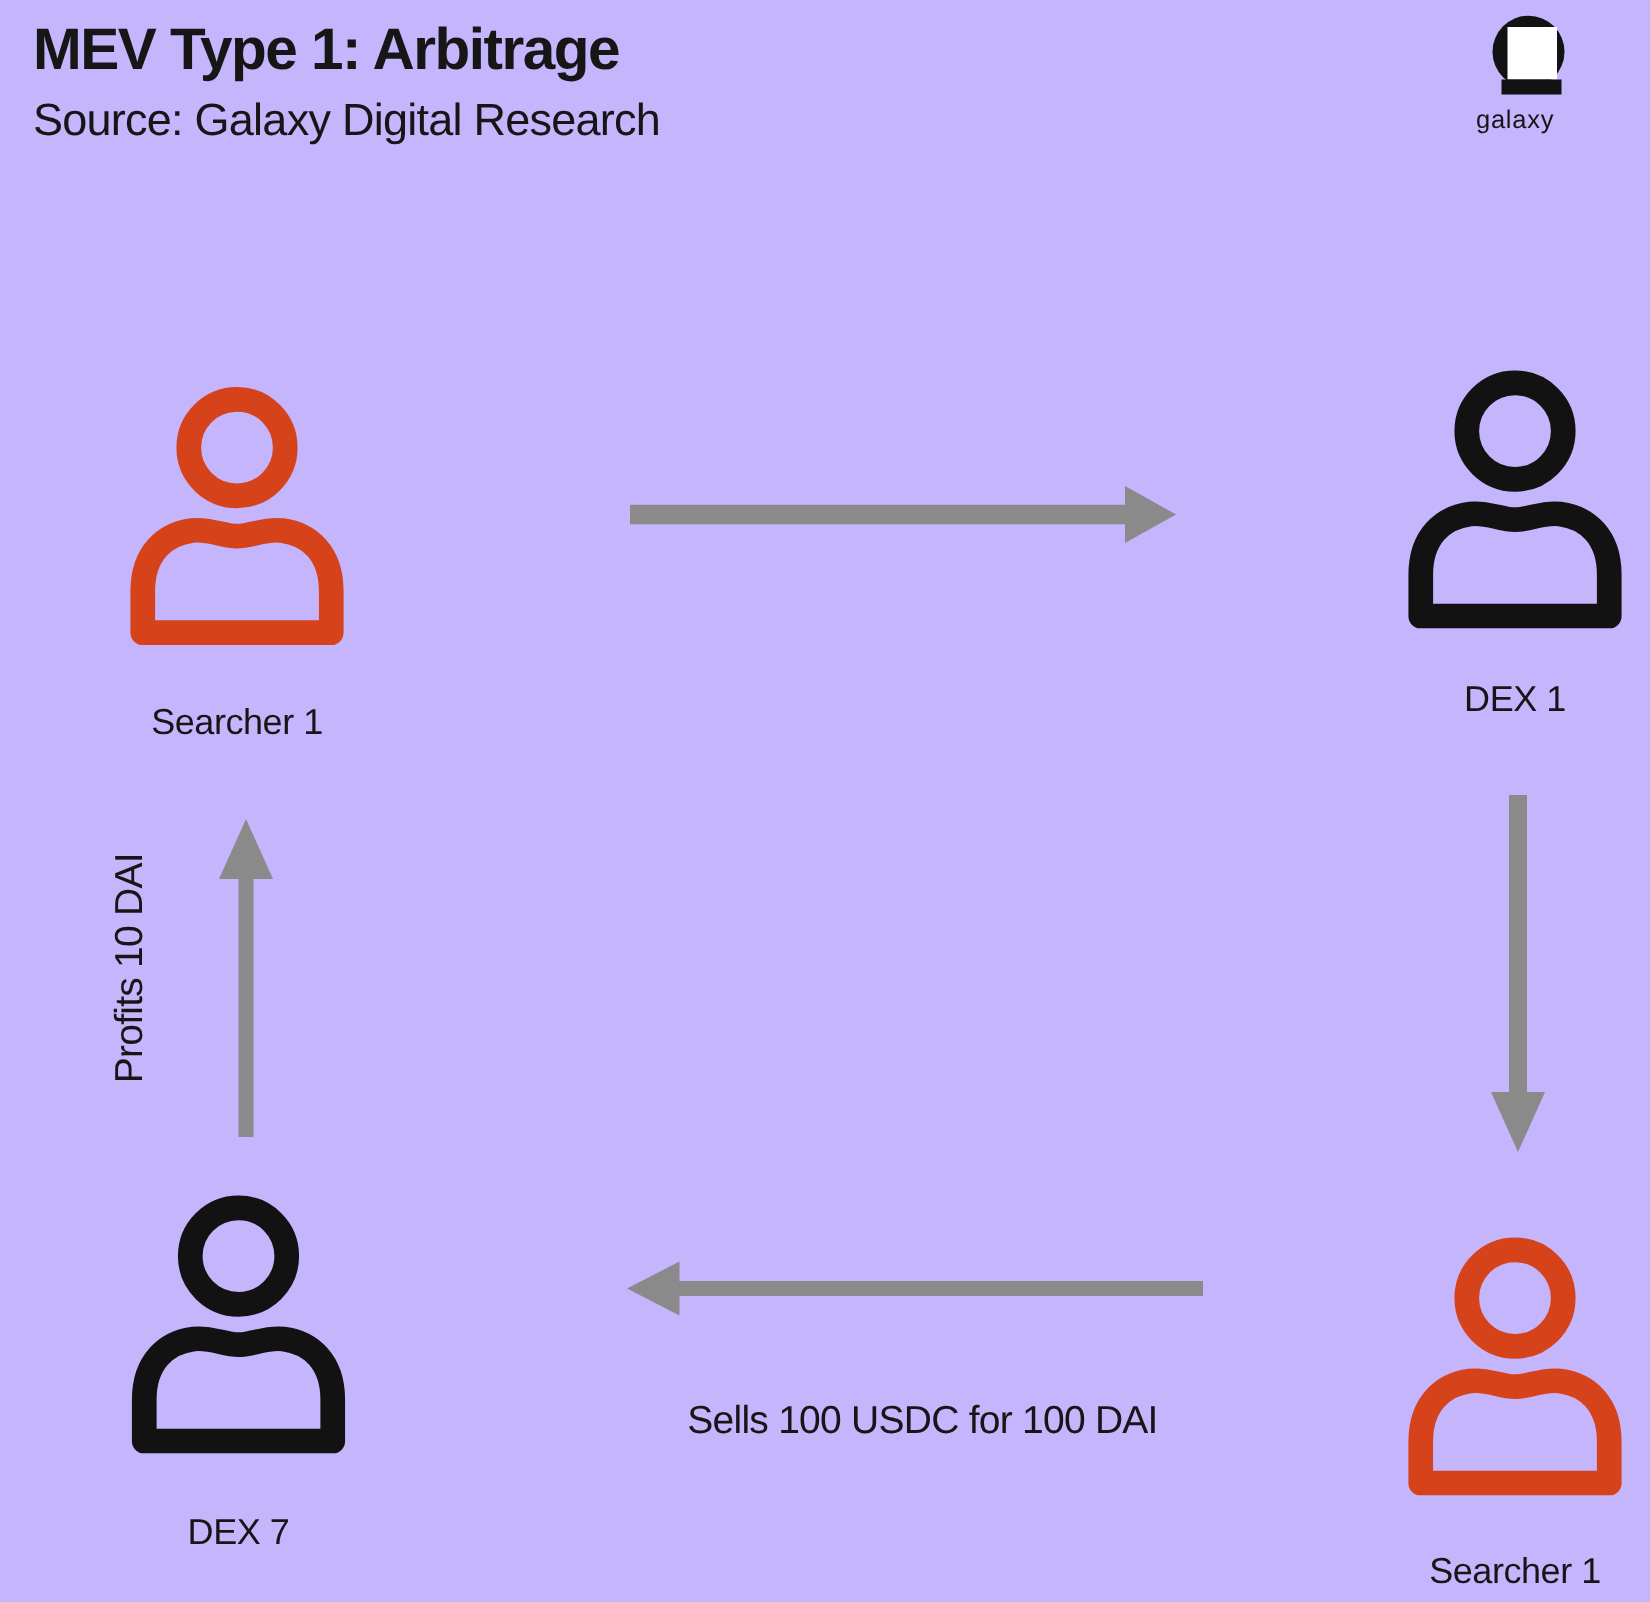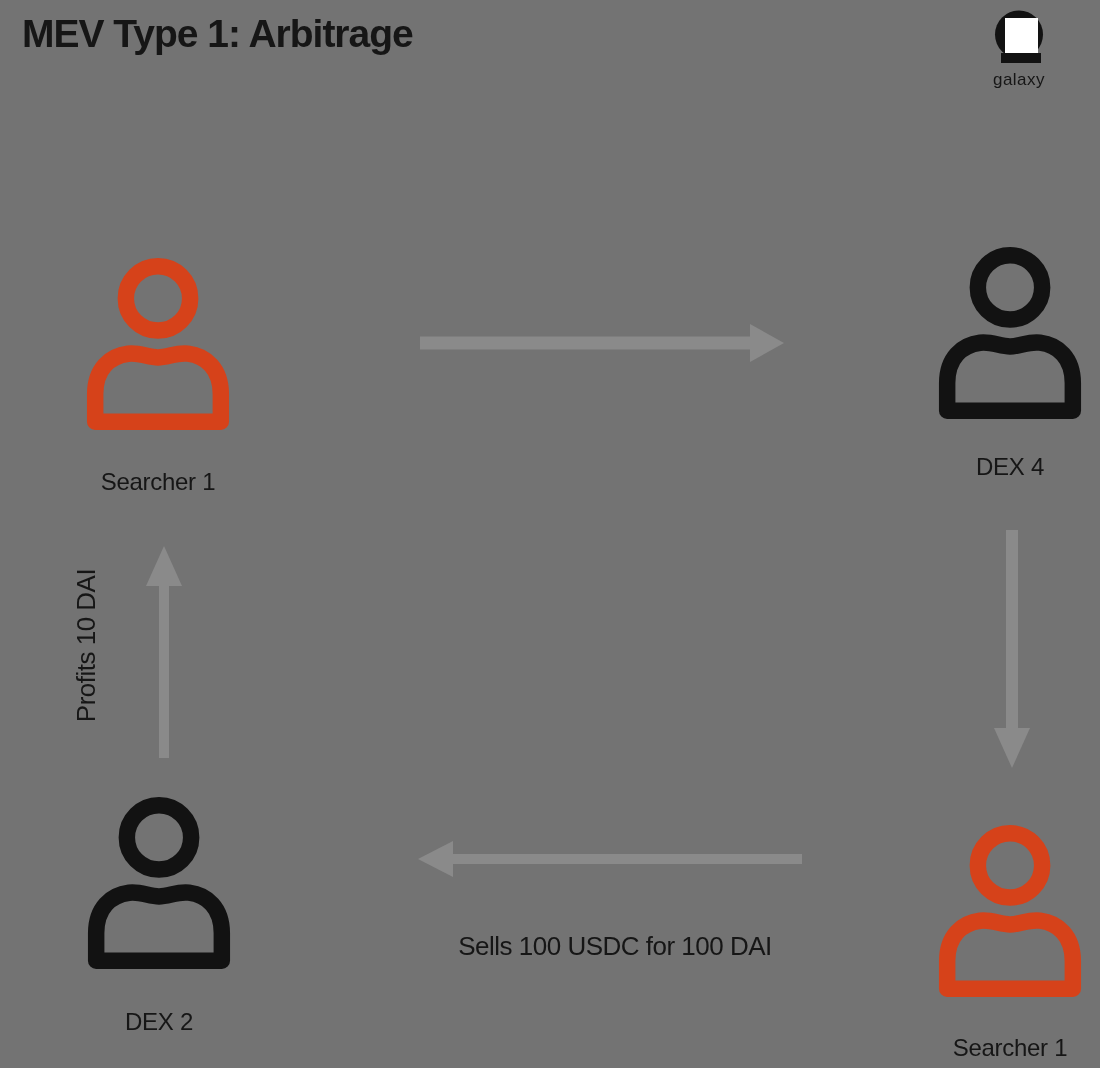--- a/index.html
+++ b/index.html
@@ -1,20 +1,20 @@
 <!DOCTYPE html>
 <html><head>
 <meta charset="utf-8">
 <style>
   html, body { margin: 0; padding: 0; background: #ffffff; }
   .canvas {
     position: relative;
     width: 1100px;
     height: 1068px;
-    background: #737373;
+    background: #c4b5fd;
     font-family: "Liberation Sans", sans-serif;
     color: #1a1a1a;
     overflow: hidden;
   }
   .title {
     position: absolute;
     left: 22px; top: 12px;
     font-size: 39px;
     font-weight: 600;
     letter-spacing: -1px;
@@ -25,21 +25,21 @@
     left: 22px; top: 64px;
     font-size: 30px;
     font-weight: 500;
     letter-spacing: -0.5px;
     color: #161616;
   }
   .logo-box { position: absolute; left: 991px; top: 10px; width: 56px; height: 80px; }
   .logo-wordmark {
     position: absolute;
     left: 984px; top: 70px; width: 70px;
-    text-align: center;
+    text-align: left;
     font-size: 17px;
     letter-spacing: 0.5px;
     color: #161616;
   }
   .node { position: absolute; width: 150px; }
   .node-label {
     position: absolute;
     width: 150px;
     text-align: center;
     font-size: 24px;
@@ -58,20 +58,21 @@
     transform-origin: center center;
   }
   svg { display: block; }
 </style>
 </head>
 <body>
 
 <div class="canvas">
 
   <div class="title">MEV Type 1: Arbitrage</div>
+  <div class="subtitle">Source: Galaxy Digital Research</div>
 
   <div class="logo-box">
     <svg width="56" height="56" viewBox="0 0 52 56" aria-hidden="true">
       <circle cx="26" cy="24.5" r="24" fill="#121212"></circle>
       <rect x="12" y="8" width="33" height="35" fill="#FFFFFF"></rect>
       <rect x="8" y="43" width="40" height="10" fill="#121212"></rect>
     </svg>
   </div>
   <div class="logo-wordmark">galaxy</div>
 
@@ -86,31 +87,31 @@
   <div class="node-label" style="left:83px; top:468px;">Searcher 1</div>
 
   <div class="node" style="left:935px; top:244px;">
     <svg width="150" height="175" viewBox="0 0 100 117">
       <g fill="none" stroke-width="11" stroke-linecap="round" stroke-linejoin="round" stroke="#121212">
         <circle cx="50" cy="29" r="21.5"></circle>
         <path d="M 8,111.5 L 8,93 C 8,76 18,67.5 30,66 C 37.5,65 43.5,68.5 50,68.5 C 56.5,68.5 62.5,65 70,66 C 82,67.5 92,76 92,93 L 92,111.5 Z"></path>
       </g>
     </svg>
   </div>
-  <div class="node-label" style="left:935px; top:453px;">DEX 4</div>
+  <div class="node-label" style="left:935px; top:453px;">DEX 1</div>
 
   <div class="node" style="left:84px; top:794px;">
     <svg width="150" height="175" viewBox="0 0 100 117">
       <g fill="none" stroke-width="11" stroke-linecap="round" stroke-linejoin="round" stroke="#121212">
         <circle cx="50" cy="29" r="21.5"></circle>
         <path d="M 8,111.5 L 8,93 C 8,76 18,67.5 30,66 C 37.5,65 43.5,68.5 50,68.5 C 56.5,68.5 62.5,65 70,66 C 82,67.5 92,76 92,93 L 92,111.5 Z"></path>
       </g>
     </svg>
   </div>
-  <div class="node-label" style="left:84px; top:1008px;">DEX 2</div>
+  <div class="node-label" style="left:84px; top:1008px;">DEX 7</div>
 
   <div class="node" style="left:935px; top:822px;">
     <svg width="150" height="175" viewBox="0 0 100 117">
       <g fill="none" stroke-width="11" stroke-linecap="round" stroke-linejoin="round" stroke="#D6421A">
         <circle cx="50" cy="29" r="21.5"></circle>
         <path d="M 8,111.5 L 8,93 C 8,76 18,67.5 30,66 C 37.5,65 43.5,68.5 50,68.5 C 56.5,68.5 62.5,65 70,66 C 82,67.5 92,76 92,93 L 92,111.5 Z"></path>
       </g>
     </svg>
   </div>
   <div class="node-label" style="left:935px; top:1034px;">Searcher 1</div>

